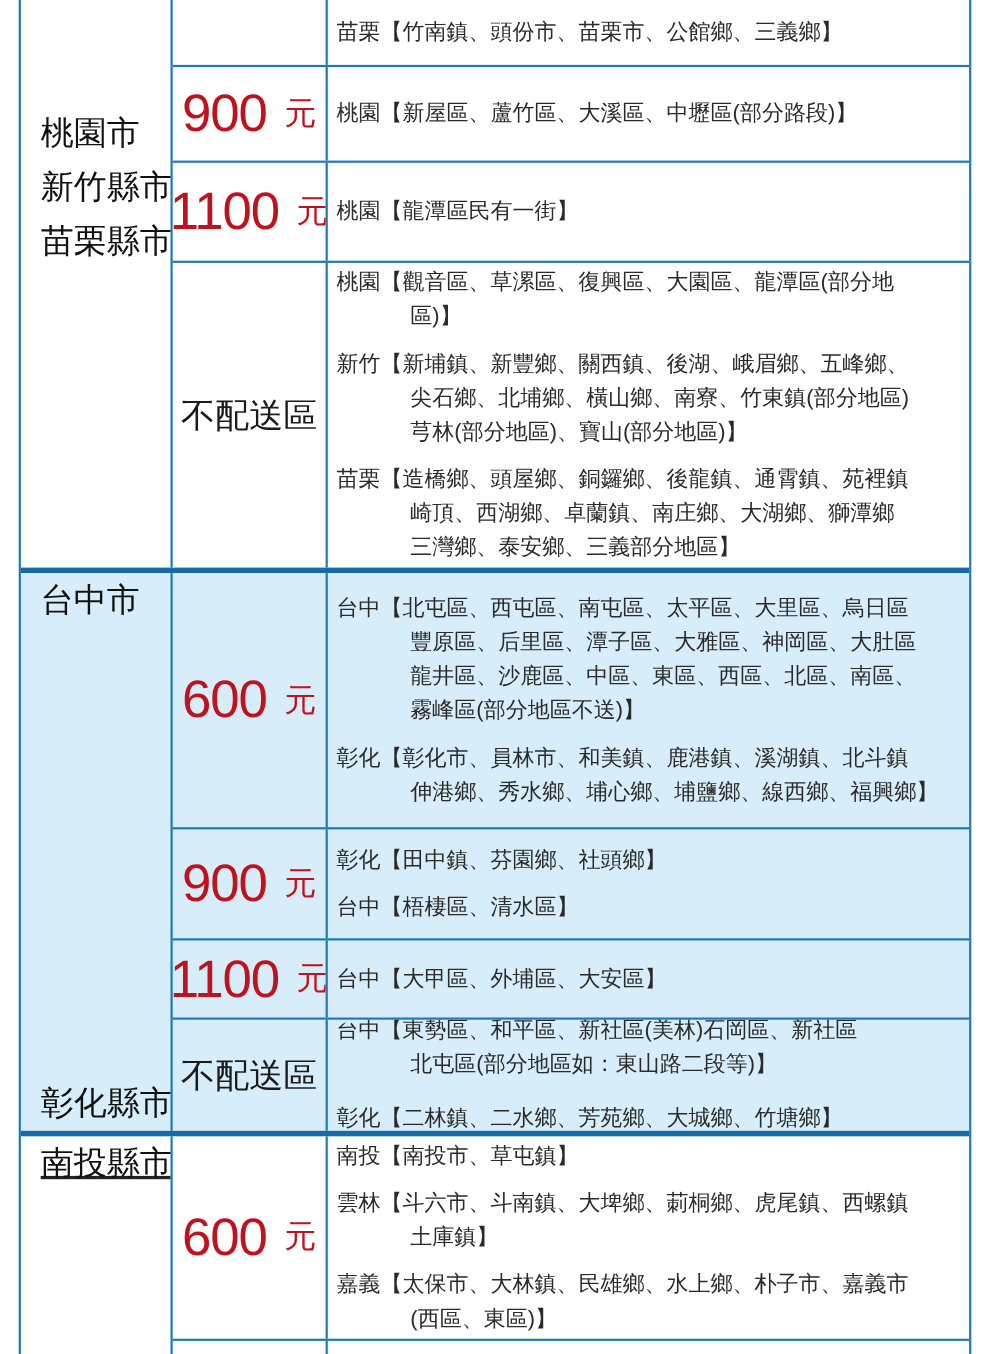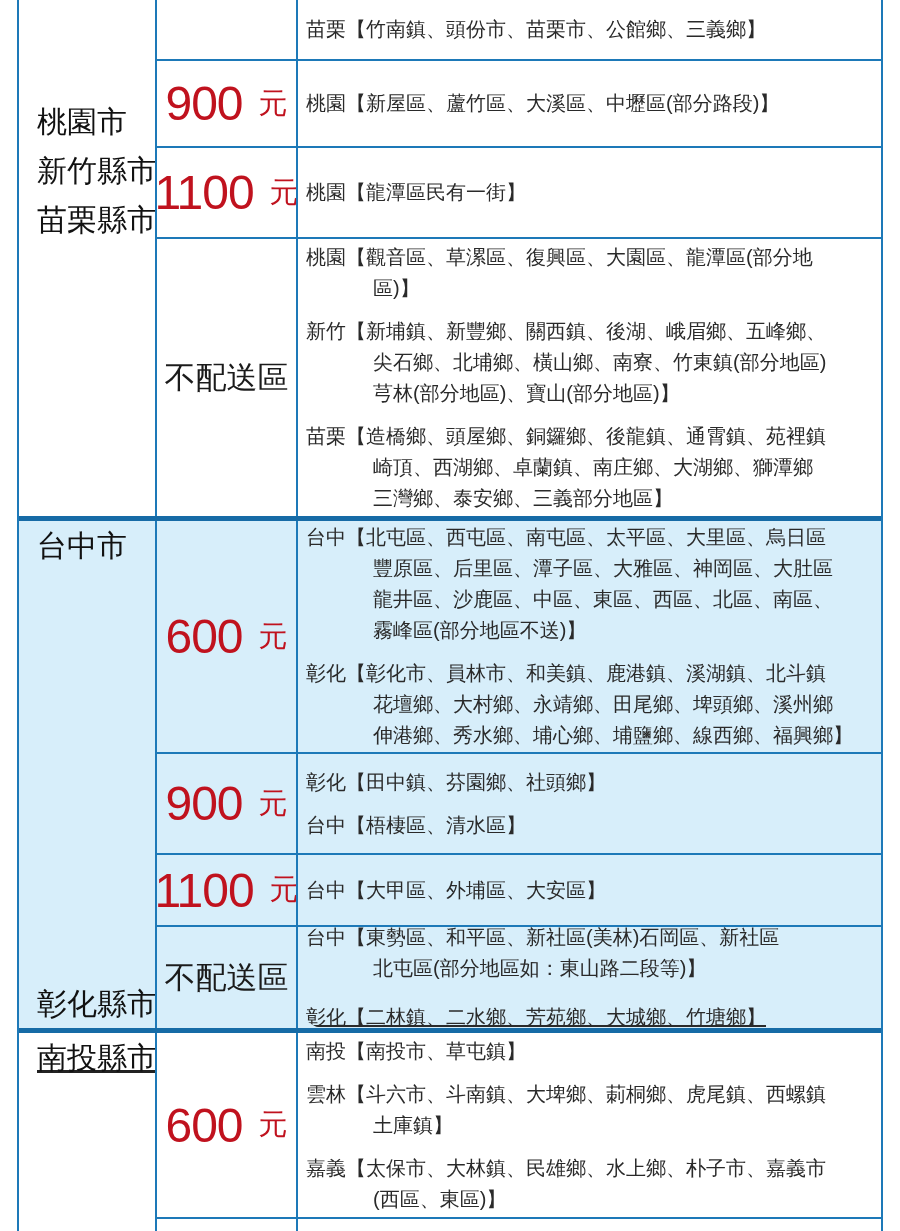--- a/index.html
+++ b/index.html
@@ -74,21 +74,21 @@
     padding:2px 6px 2px 8px;
     display:flex;
     flex-direction:column;
     justify-content:center;
     overflow:hidden;
     font-size:20px;
     color:#2a2a2a;
     border-radius:27px;
   }
   .entry + .entry{ margin-top:12px; }
-  .row.compact .entry + .entry{ margin-top:18px;text-decoration:underline; }
+  .row.compact .entry + .entry{ margin-top:18px; }
   .line{ line-height:31px; white-space:nowrap; }
   .entry .line:not(:first-child){ padding-left:67px; }
 </style>
 </head>
 <body>
 
 <div class="fee-table">
 
   <div class="section s1">
     <div class="group-cell">
@@ -172,21 +172,20 @@
         </div>
         <div class="region-cell">
           <div class="entry">
             <div class="line">台中【北屯區、西屯區、南屯區、太平區、大里區、烏日區</div>
             <div class="line">豐原區、后里區、潭子區、大雅區、神岡區、大肚區</div>
             <div class="line">龍井區、沙鹿區、中區、東區、西區、北區、南區、</div>
             <div class="line">霧峰區(部分地區不送)】</div>
           </div>
           <div class="entry">
             <div class="line">彰化【彰化市、員林市、和美鎮、鹿港鎮、溪湖鎮、北斗鎮</div>
-            <div class="line">花壇鄉、大村鄉、永靖鄉、田尾鄉、埤頭鄉、溪州鄉</div>
             <div class="line">伸港鄉、秀水鄉、埔心鄉、埔鹽鄉、線西鄉、福興鄉】</div>
           </div>
         </div>
       </div>
 
       <div class="row" style="height:101px">
         <div class="price-cell">
           <span class="price-num">900</span>
             <span class="price-unit">元</span>
         </div>

